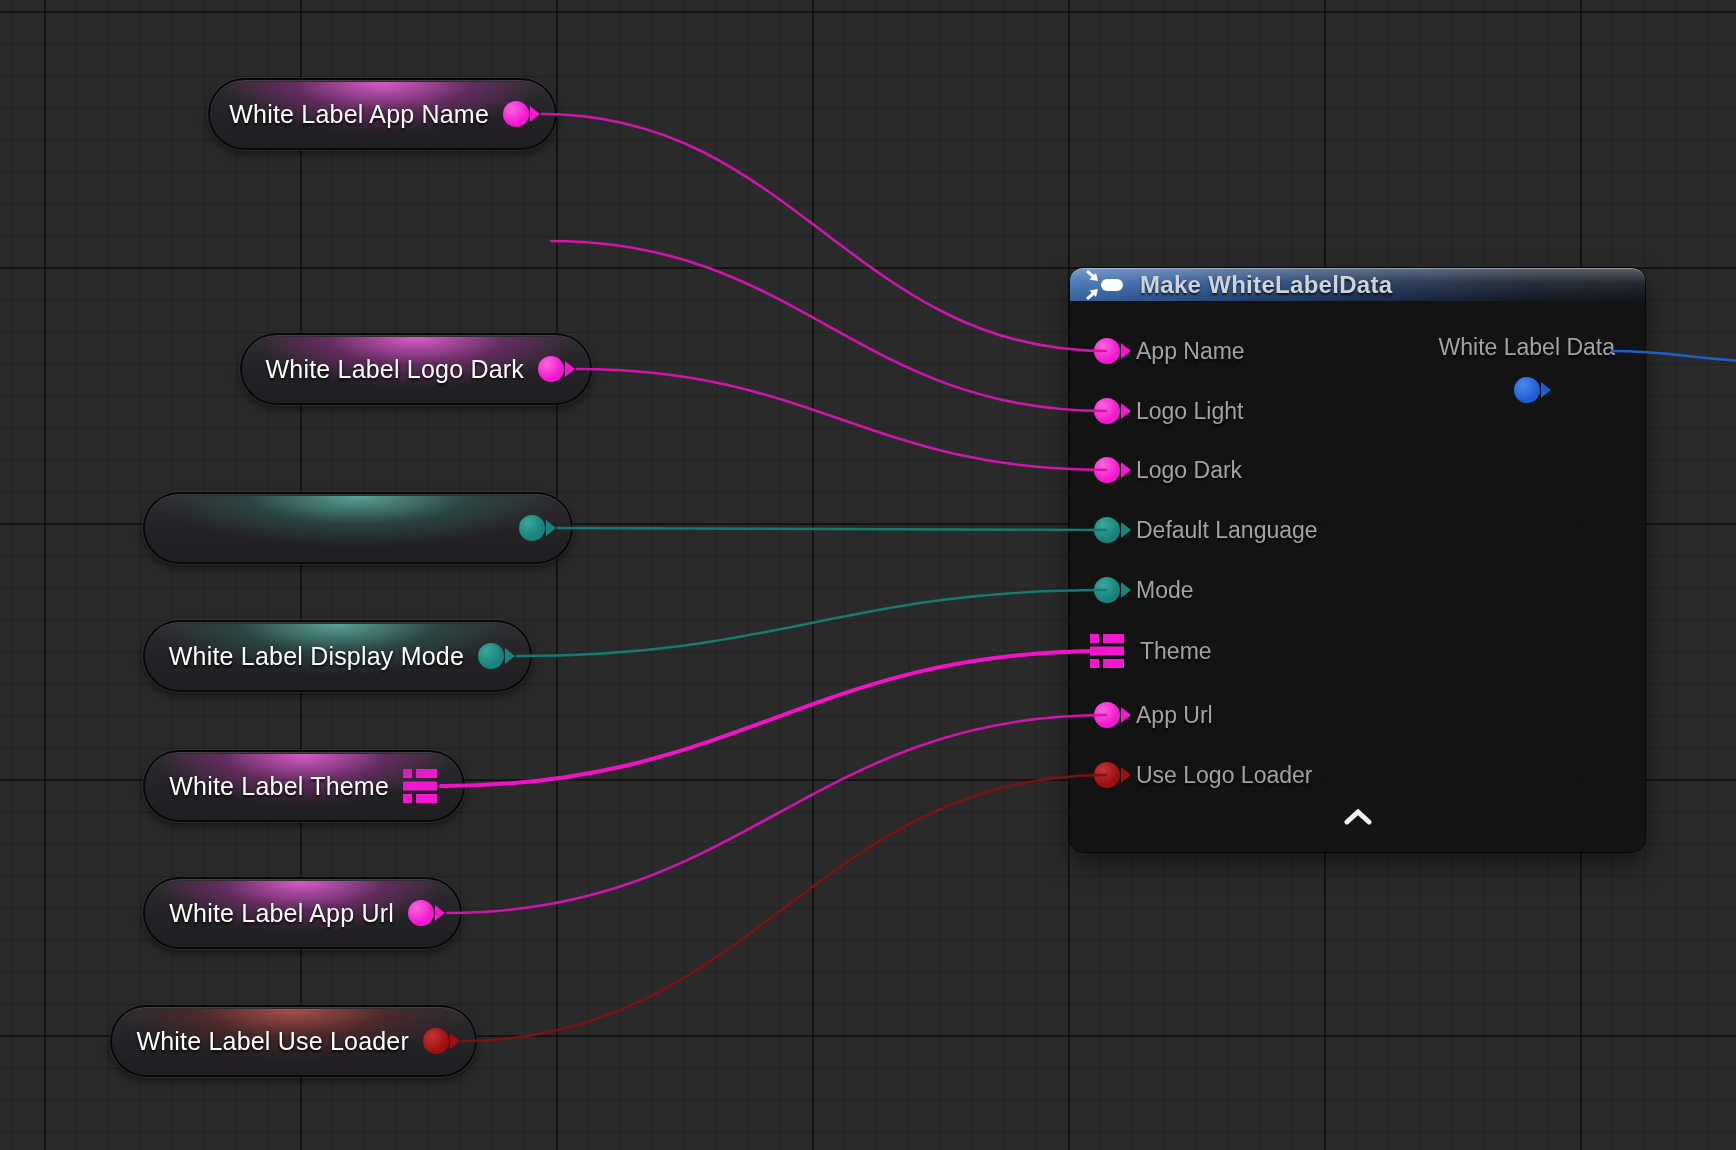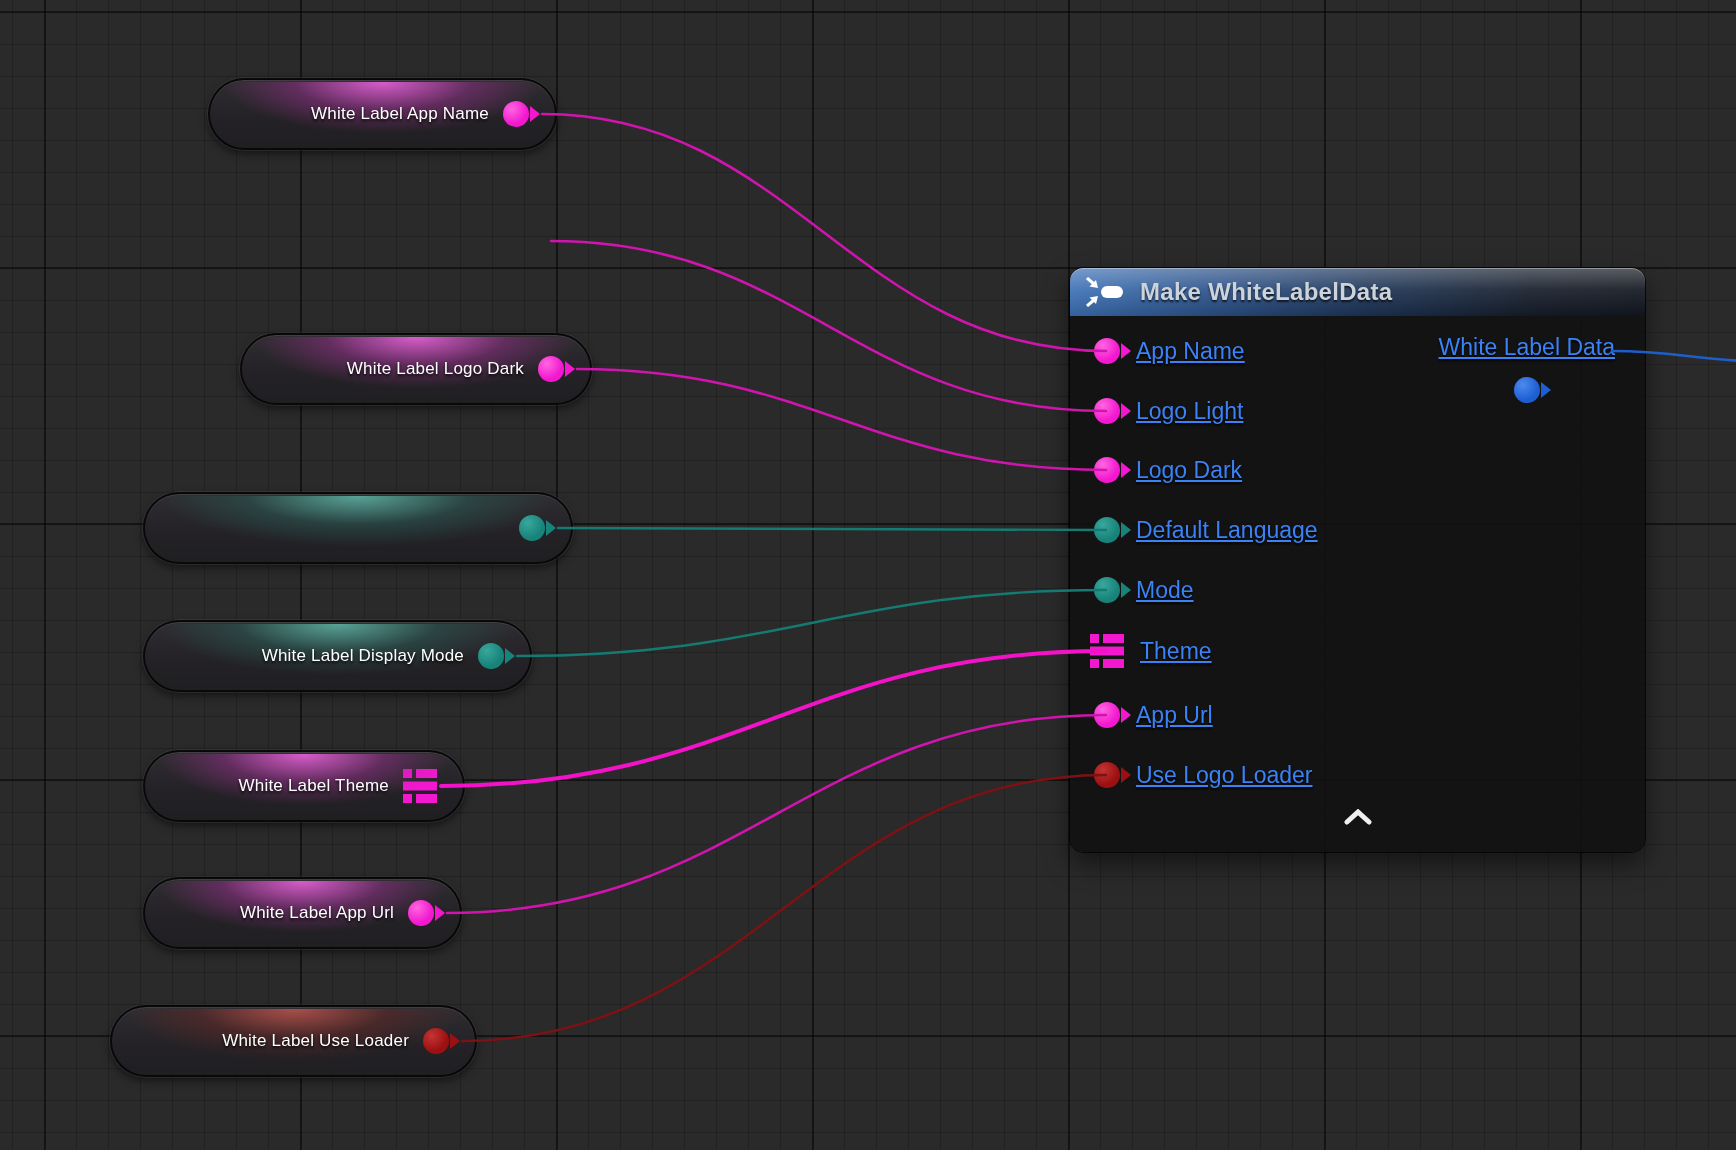--- a/index.html
+++ b/index.html
@@ -27,21 +27,21 @@
     box-shadow:0 0 0 1px rgba(255,255,255,.07), 0 4px 9px rgba(0,0,0,.5),
                inset 0 1px 1px rgba(255,255,255,.10);
   }
   .getter::before {
     content:""; position:absolute; inset:2px; border-radius:32px; pointer-events:none;
   }
   .getter.g-string::before { background:radial-gradient(62% 105% at 50% 0%, var(--glow-string) 0%, var(--glow-string-mid) 42%, rgba(0,0,0,0) 76%); }
   .getter.g-enum::before   { background:radial-gradient(62% 105% at 50% 0%, var(--glow-enum) 0%,   var(--glow-enum-mid) 42%,   rgba(0,0,0,0) 76%); }
   .getter.g-bool::before   { background:radial-gradient(62% 105% at 50% 0%, var(--glow-bool) 0%,   var(--glow-bool-mid) 42%,   rgba(0,0,0,0) 76%); }
   .glabel {
-    position:relative; color:#ffffff; font-size:17px; letter-spacing:.2px;
+    position:relative; color:#ffffff; font-size:25px; letter-spacing:.2px;
     text-shadow:0 2px 3px rgba(0,0,0,.95); white-space:nowrap;
   }
 
   
   .pin { position:relative; width:26px; height:26px; border-radius:50%; flex:0 0 auto; }
   .pin::after {
     content:""; position:absolute; left:27px; top:50%; transform:translateY(-50%);
     border-top:8px solid transparent; border-bottom:8px solid transparent;
     border-left:10px solid;
   }
@@ -56,41 +56,41 @@
   .structpin { width:34px; height:34px; flex:0 0 auto; display:block; }
   .structpin svg { display:block; }
 
   
   #make-node {
     position:absolute; left:1070px; top:268px; width:575px; height:584px;
     background:rgba(17,17,17,.93); border-radius:14px;
     box-shadow:0 0 0 1px rgba(0,0,0,.75), 0 12px 26px rgba(0,0,0,.5);
   }
   .nheader {
-    position:absolute; left:0; top:0; right:0; height:48px;
+    position:absolute; left:0; top:0; right:0; height:33px;
     border-radius:13px 13px 0 0;
     display:flex; align-items:center; gap:14px; padding:0 16px;
     background:
       linear-gradient(180deg, rgba(255,255,255,.30) 0%, rgba(255,255,255,.08) 45%, rgba(0,0,0,.15) 100%),
       linear-gradient(90deg, #3e72b6 0%, #2b5188 26%, #1d3456 52%, #161e2b 80%, #131720 100%);
     box-shadow:inset 0 1px 0 rgba(255,255,255,.35);
   }
   .hicon { width:40px; height:30px; flex:0 0 auto; }
   .ntitle {
     color:#ccd3da; font-size:24px; font-weight:bold; letter-spacing:.3px;
     text-shadow:0 2px 2px rgba(0,0,0,.7); white-space:nowrap;
   }
   .prow {
     position:absolute; left:24px; height:34px;
     display:flex; align-items:center; gap:16px;
   }
   .prow.theme-row { left:20px; }
   .prow.outrow { left:auto; right:30px; flex-direction:column; }
   .plabel {
-    color:#3b82f6; font-size:23px; text-shadow:0 2px 2px rgba(0,0,0,.85); white-space:nowrap;text-decoration:underline;
+    color:#a3a3a3; font-size:23px; text-shadow:0 2px 2px rgba(0,0,0,.85); white-space:nowrap;
   }
   .collapse {
     position:absolute; left:50%; transform:translateX(-50%); top:540px;
     width:36px; height:22px; display:flex; align-items:center; justify-content:center;
     cursor:pointer;
   }
 
   
   #wires { position:absolute; inset:0; width:1736px; height:1150px; z-index:6; pointer-events:none; }
   #wires path { fill:none; stroke-linecap:round; }

